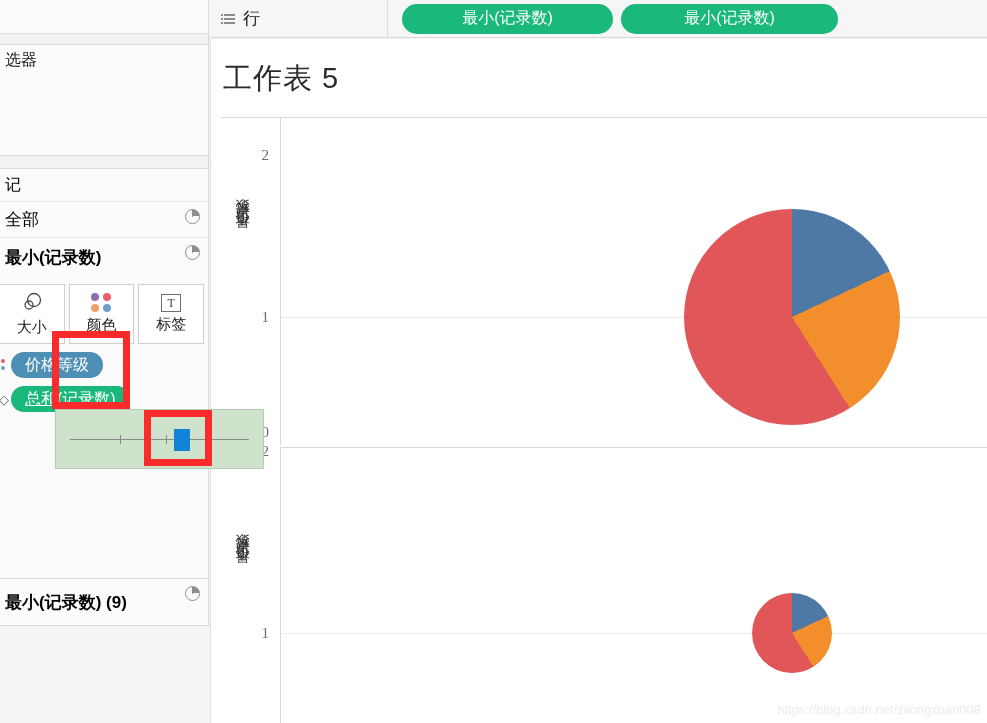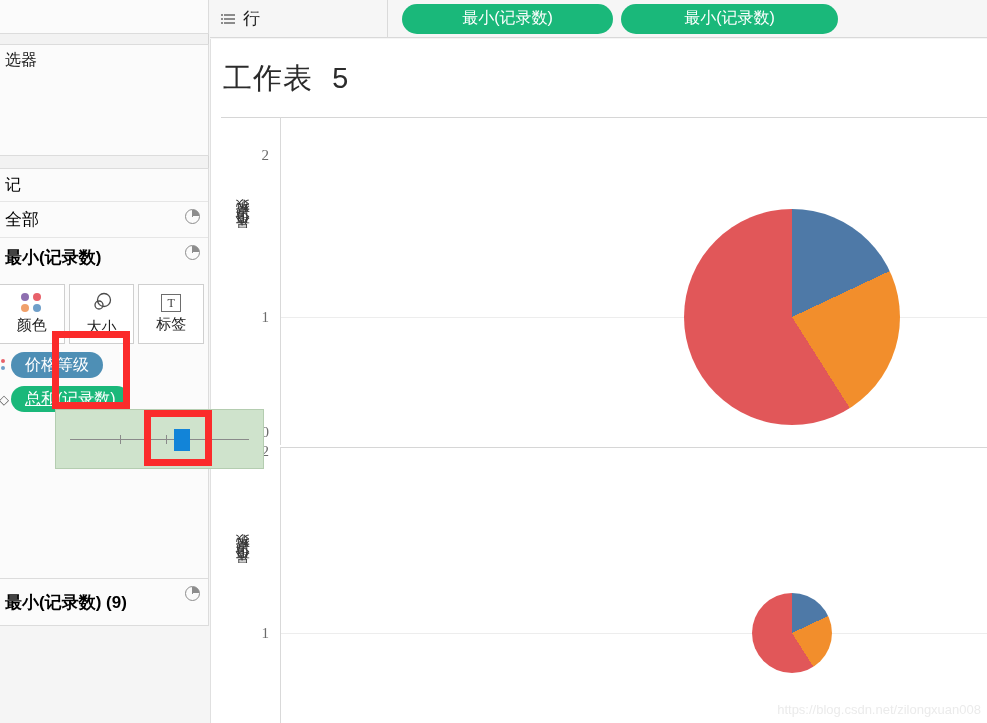--- a/index.html
+++ b/index.html
@@ -191,21 +191,21 @@
 
   
   .view {
     position: absolute; left: 210px; top: 39px; width: 777px; height: 684px;
     background: #fff;
     border-left: 1px solid #e0e0e0;
   }
   .wk-title {
     position: absolute; left: 12px; top: 20px;
     font-size: 29px; color: #2b2b2b;
-    font-family: Liberation Mono, monospace;
+    font-family: Liberation Sans, sans-serif;
     letter-spacing: 1px;
   }
   .plot-area { position: absolute; left: 0; top: 78px; right: 0; bottom: 0; }
 
   .axis-title {
     position: absolute;
     writing-mode: vertical-rl;
     transform: rotate(180deg);
     font-size: 14px; color: #333;
     letter-spacing: 2px;
@@ -253,39 +253,39 @@
         <span class="pieicon"></span>
       </div>
 
       <div class="marks-min">
         <span>最小(记录数)</span>
         <span class="pieicon"></span>
       </div>
 
 
       <div class="btn-row">
+        <div class="mk-btn">
+          <span>
+            <svg width="26" height="20" viewBox="0 0 26 20">
+              <circle cx="15" cy="8" r="6.5" fill="none" stroke="#4a4a4a" stroke-width="1.3"></circle>
+              <circle cx="10" cy="13" r="4" fill="none" stroke="#4a4a4a" stroke-width="1.3"></circle>
+            </svg>
+          </span>
+          <span>大小</span>
+        </div>
         <div class="mk-btn">
           <span class="ic-color">
               <i></i>
               <i></i>
               <i></i>
               <i></i>
             </span>
           <span>颜色</span>
         </div>
         <div class="mk-btn">
-          <span>
-            <svg width="26" height="20" viewBox="0 0 26 20">
-              <circle cx="15" cy="8" r="6.5" fill="none" stroke="#4a4a4a" stroke-width="1.3"></circle>
-              <circle cx="10" cy="13" r="4" fill="none" stroke="#4a4a4a" stroke-width="1.3"></circle>
-            </svg>
-          </span>
-          <span>大小</span>
-        </div>
-        <div class="mk-btn">
           <span class="ic-label">T</span>
           <span>标签</span>
         </div>
       </div>
 
 
       <div class="pill-line">
         <span class="pill-dots">
             <i></i>
             <i></i>

